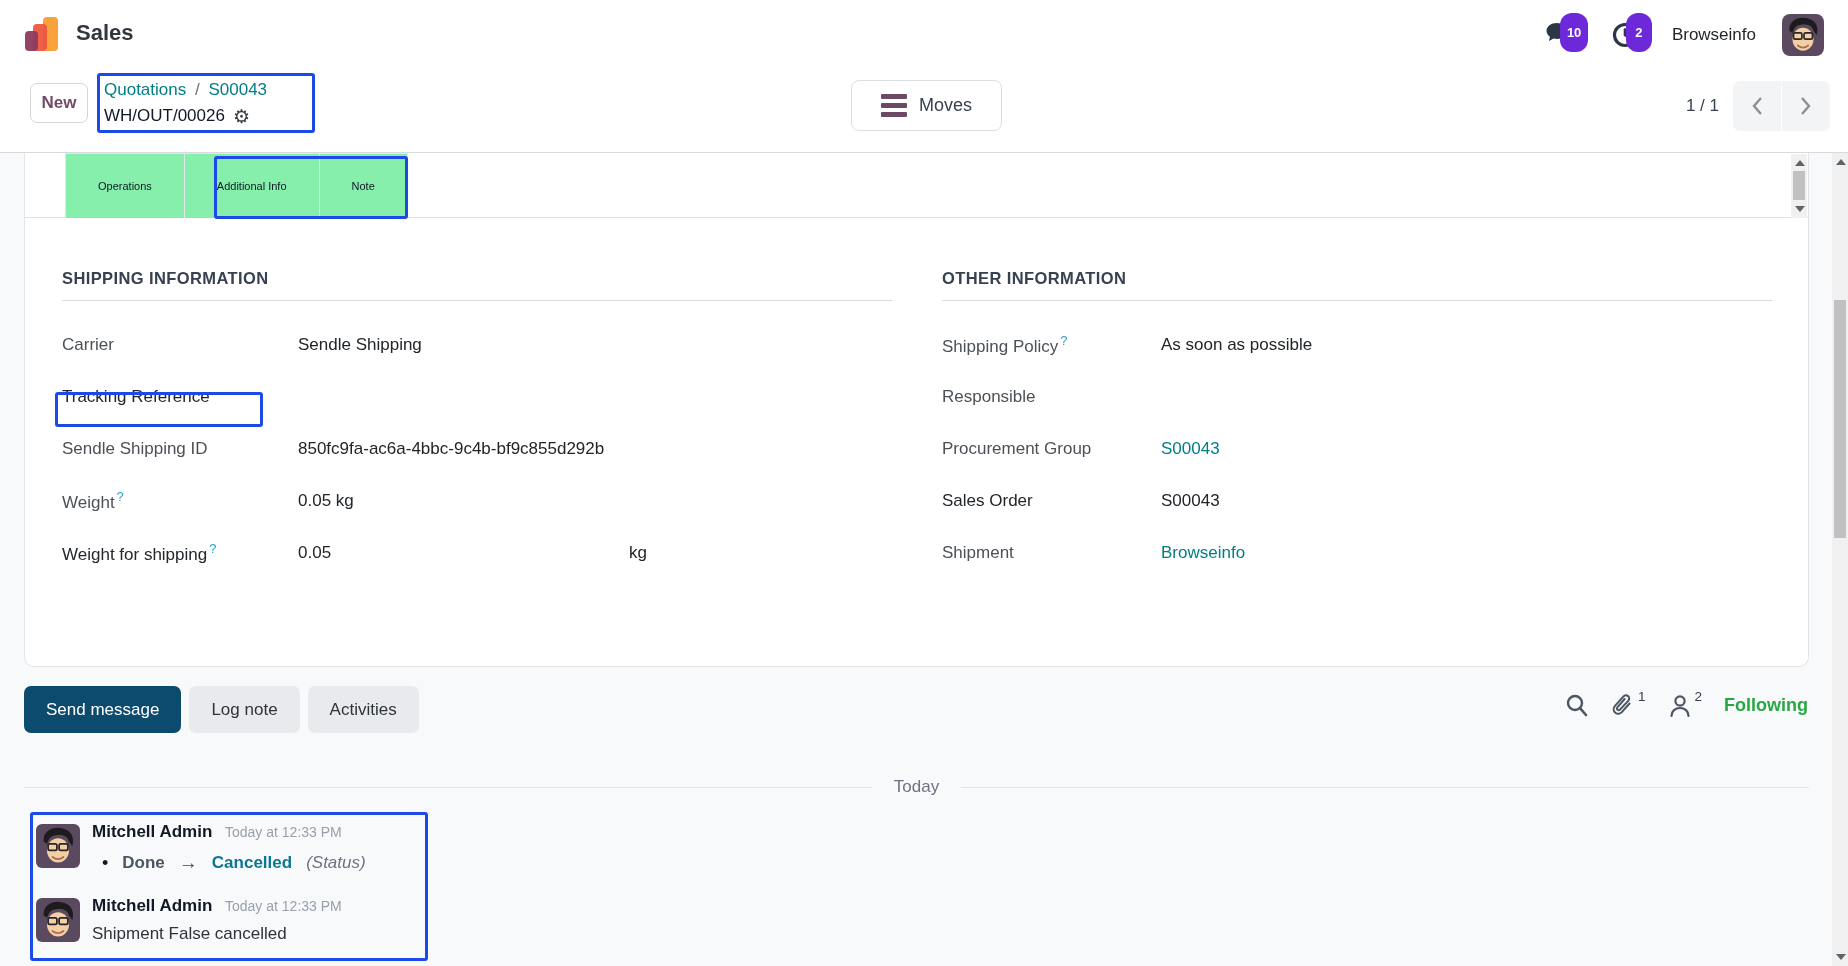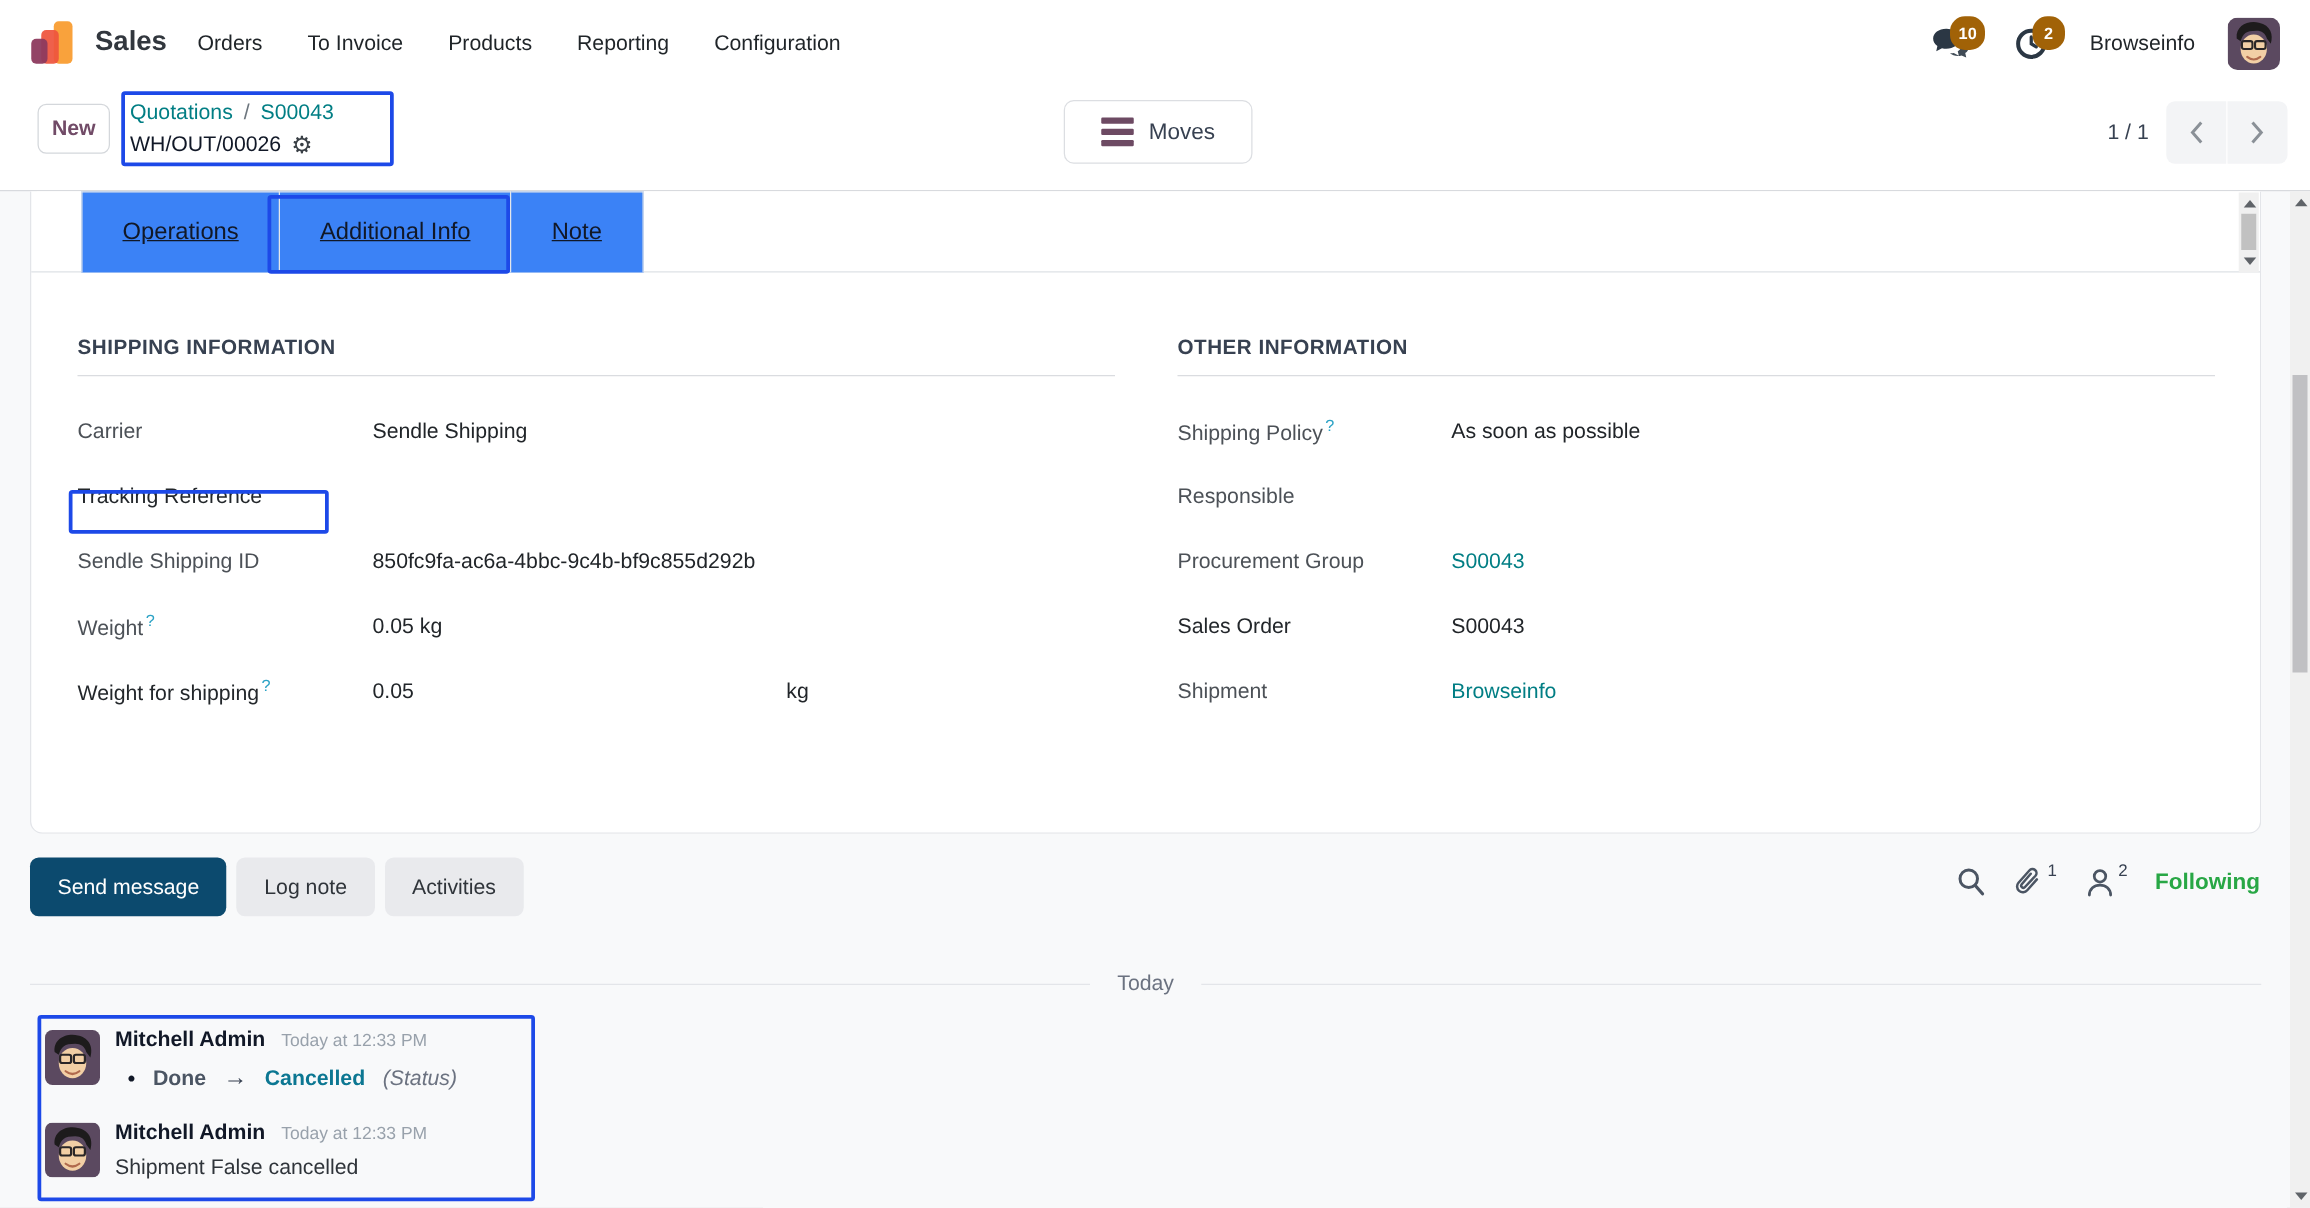--- a/index.html
+++ b/index.html
@@ -20,21 +20,21 @@
   .logo i { position:absolute; border-radius:4px; }
   .logo .b1 { left:19px; top:4px;  width:15px; height:34px; background:#f9a23c; }
   .logo .b2 { left:9px;  top:11px; width:14px; height:27px; background:#ee543d; opacity:.93; }
   .logo .b3 { left:1px;  top:18px; width:13px; height:20px; background:#8d3a5e; opacity:.95; }
   .brand-name { font-size:22px; font-weight:700; color:#32373e; }
   .menu { position:absolute; left:158px; top:0; height:70px; display:flex; align-items:center; gap:36px; }
   .menu .item { font-size:17px; color:#1f2428; cursor:pointer; }
 
   .nav-right { position:absolute; right:24px; top:0; height:70px; display:flex; align-items:center; gap:26px; }
   .icon-badge { position:relative; width:40px; height:40px; display:flex; align-items:center; justify-content:center; }
-  .badge { position:absolute; top:-2px; left:20px; min-width:26px; height:27px; padding:0 7px; background:#a16207; color:#fff;
+  .badge { position:absolute; top:-2px; left:20px; min-width:26px; height:39px; padding:0 7px; background:#6d28d9; color:#fff;
            border-radius:12px; font-size:13px; font-weight:700; display:flex; align-items:center; justify-content:center; }
   .company-name { font-size:17px; color:#1f2428; }
   .avatar-sq { width:42px; height:42px; border-radius:8px; overflow:hidden; display:block; }
 
   
   .btn-new { position:absolute; left:30px; top:83px; width:58px; height:40px; background:#fff; border:1px solid #d4d7db;
              border-radius:7px; color:#714B67; font-weight:700; font-size:17px; display:flex; align-items:center; justify-content:center; cursor:pointer; }
   .breadcrumb { position:absolute; left:104px; top:77px; line-height:26px; }
   .bc-line1 { font-size:17px;text-align:center; }
   .bc-link { color:#017e84; cursor:pointer; }
@@ -53,22 +53,22 @@
   .pager-btns { display:flex; }
   .pager-btn { width:48px; height:50px; background:#f3f4f6; display:flex; align-items:center; justify-content:center; cursor:pointer; }
   .pager-btn.prev { border-radius:7px 0 0 7px; margin-right:1px; }
   .pager-btn.next { border-radius:0 7px 7px 0; }
 
   
   .card { position:absolute; left:24px; top:153px; width:1785px; height:514px; background:#fff;
           border:1px solid #e3e5e9; border-top:none; border-radius:0 0 10px 10px; }
   .tabs { position:absolute; left:40px; top:0; height:65px; display:flex; }
   .tabs-underline { position:absolute; left:0; top:64px; width:1783px; height:1px; background:#dee2e6; }
-  .tab { height:65px; padding:0 32px; display:flex; align-items:center; font-size:19px; color:#111827;
-         background:#3b82f6; border:1px solid #e3e6ea; border-bottom:none; cursor:pointer;text-decoration:underline; }
+  .tab { height:65px; padding:0 32px; display:flex; align-items:center; font-size:11px; color:#111827;
+         background:#86efac; border:1px solid #e3e6ea; border-bottom:none; cursor:pointer; }
   .tab + .tab { border-left:none; }
 
   .col { position:absolute; top:116px; }
   .col.left  { left:37px;  width:830px; }
   .col.right { left:917px; width:830px; }
   .sec-title { font-size:16.5px; font-weight:700; color:#374151; letter-spacing:.4px; }
   .sec-hr { height:1px; background:#dadce0; margin-top:12px; margin-bottom:18px; }
   .frow { display:flex; align-items:center; height:52px; }
   .col.left  .flabel { width:236px; }
   .col.right .flabel { width:219px; }
@@ -132,27 +132,20 @@
 
   <div class="navbar">
     <div class="brand">
       <span class="logo">
           <i class="b1"></i>
           <i class="b2"></i>
           <i class="b3"></i>
         </span>
       <span class="brand-name">Sales</span>
     </div>
-    <div class="menu">
-      <span class="item">Orders</span>
-      <span class="item">To Invoice</span>
-      <span class="item">Products</span>
-      <span class="item">Reporting</span>
-      <span class="item">Configuration</span>
-    </div>
     <div class="nav-right">
       <div class="icon-badge">
         <span>
           <svg width="30" height="26" viewBox="0 0 30 26">
               <path fill="#2b3744" d="M12 1C6 1 1.5 4.4 1.5 8.8c0 2.4 1.3 4.5 3.4 5.9L4 19l4.6-2.5c1.1.3 2.2.4 3.4.4 5.9 0 10.5-3.4 10.5-7.8S17.9 1 12 1z"></path>
               <path fill="#2b3744" d="M24.8 11.5c.5 2.9-1 5.7-3.6 7.5l.9 3.6-4.1-2.2c-1 .2-2 .3-3.1.2 1.6 1.3 3.9 2.1 6.4 2.1 1 0 2-.1 2.9-.4L28 24l-.8-3.6c1.7-1.2 2.8-2.9 2.8-4.9 0-1.7-.8-3.2-2.2-4.4-.8-.7-1.9-1.2-3-1.6z" opacity=".9"></path>
             </svg>
         </span>
         <span class="badge">10</span>
       </div>

